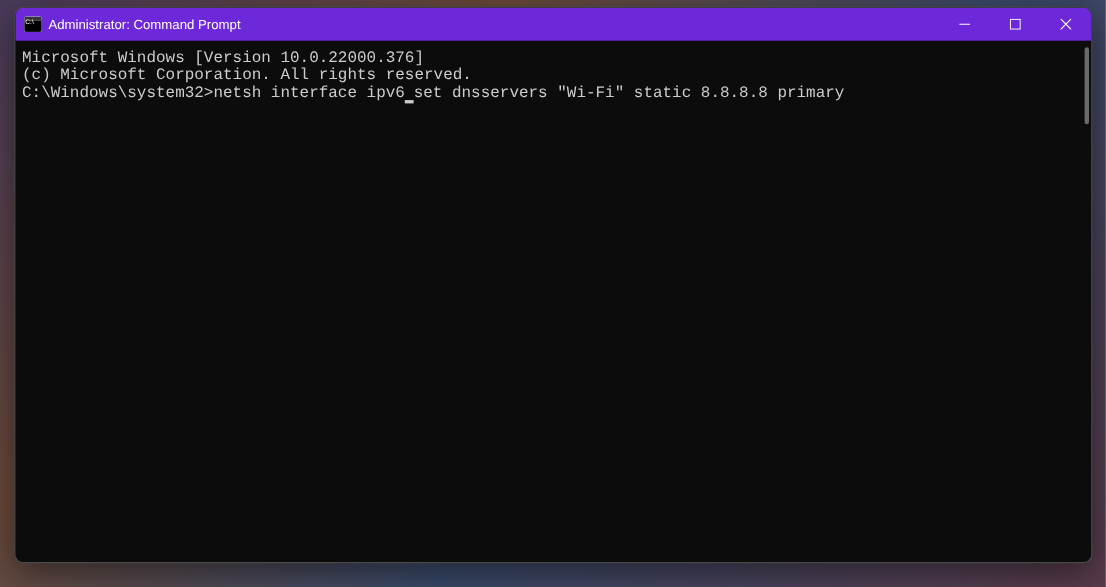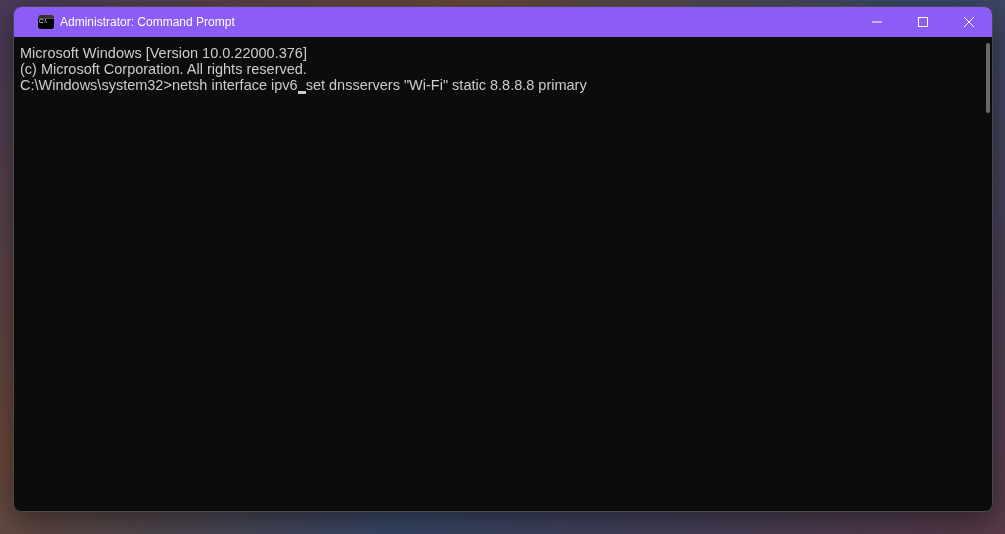--- a/index.html
+++ b/index.html
@@ -22,24 +22,24 @@
       width: 980px;
       height: 506px;
       background: #0c0c0c;
       border: 1px solid #4a4a4a;
       border-radius: 8px;
       overflow: hidden;
       box-shadow: 0 8px 32px rgba(0,0,0,0.5);
     }
     .titlebar {
       height: 30px;
-      background: #8b5cf6;
+      background: #6d28d9;
       display: flex;
       justify-content: space-between;
-      padding-left: 24px;
+      padding-left: 8px;
       user-select: none;
     }
     .titlebar-left {
       display: flex;
       align-items: center;
       gap: 6px;
     }
     .cmd-icon {
       width: 16px;
       height: 14px;
@@ -79,21 +79,21 @@
       justify-content: center;
       color: #ffffff;
       cursor: pointer;
     }
     .win-btn svg {
       width: 10px;
       height: 10px;
     }
     .terminal-content {
       padding: 8px 6px;
-      font-family: Liberation Sans, sans-serif;
+      font-family: Liberation Mono, monospace;
       font-size: 14.5px;
       line-height: 16px;
       color: #cccccc;
       white-space: pre;
       position: relative;
       height: calc(100% - 30px);
     }
     .terminal-line {
       display: block;
     }

